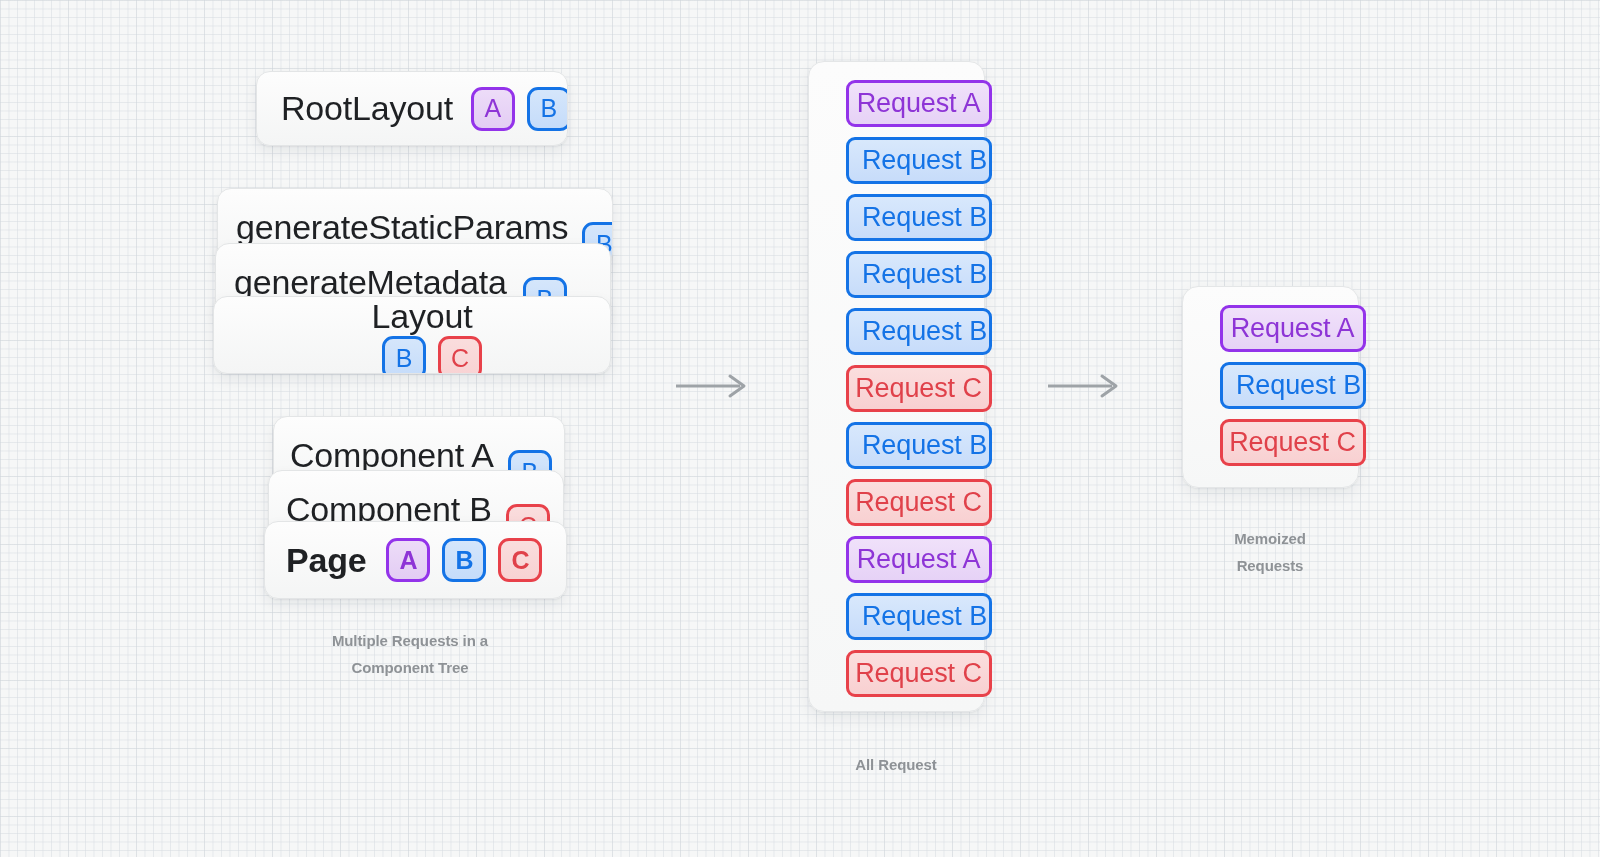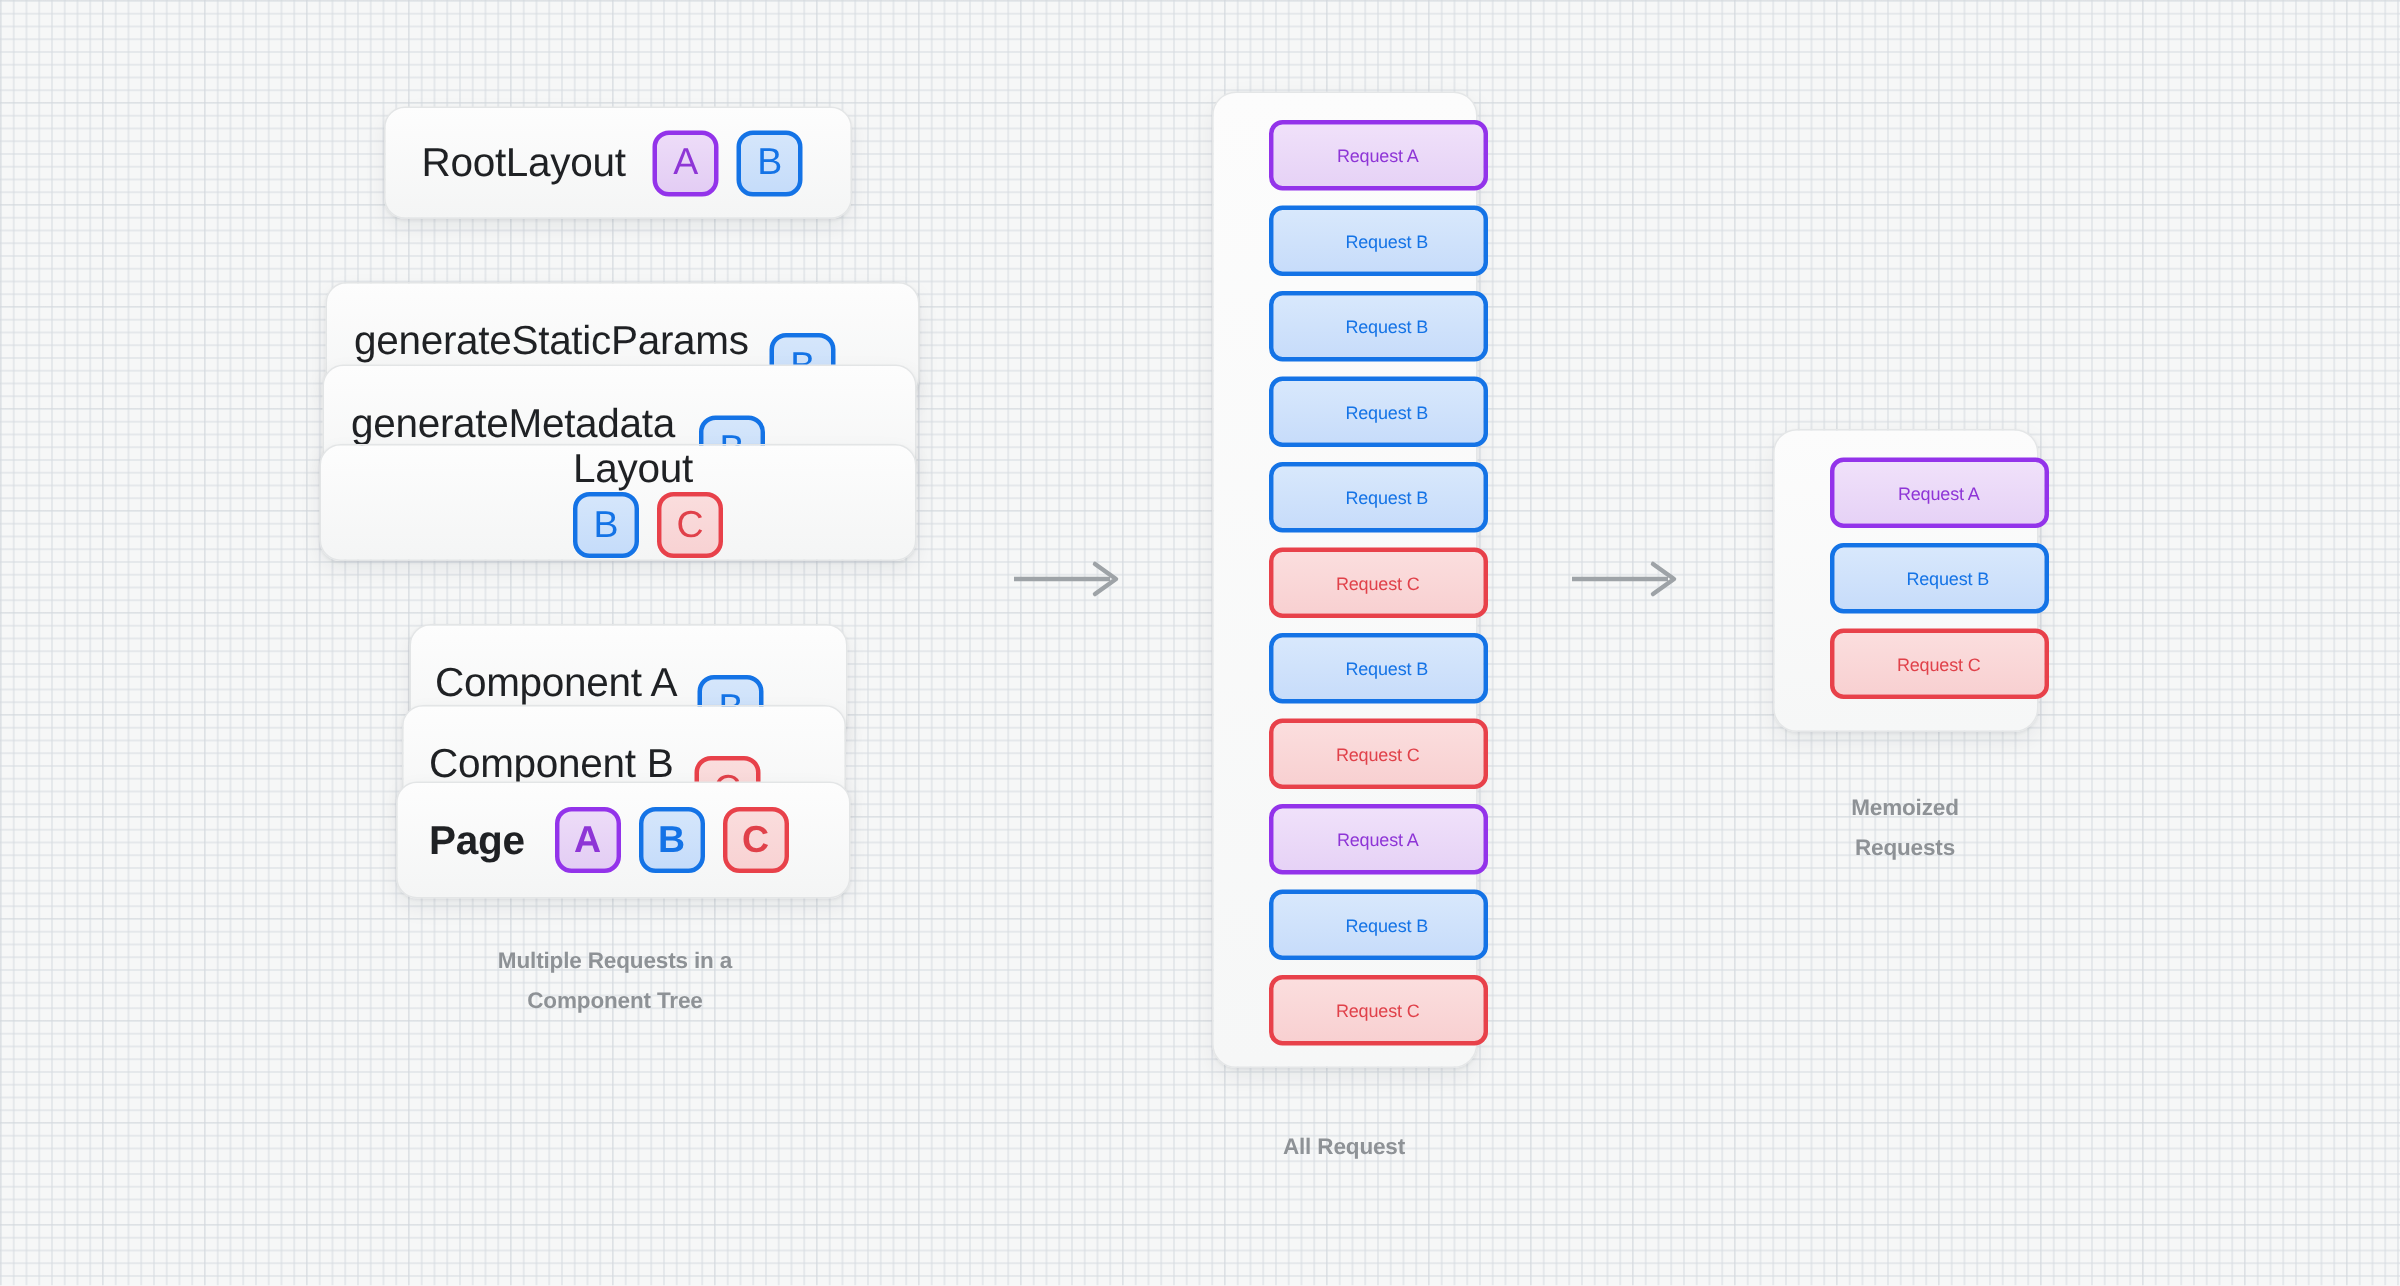--- a/index.html
+++ b/index.html
@@ -32,21 +32,21 @@
     box-sizing: border-box;
     background: linear-gradient(180deg, #fdfdfd 0%, #f4f5f5 100%);
     border: 1px solid #e3e5e6;
     border-radius: 14px;
     box-shadow: 0 1px 2px rgba(16,24,40,0.06), 0 6px 14px rgba(16,24,40,0.07);
     display: flex;
     align-items: center;
     overflow: hidden;
   }
   .card-label {
-    font-size: 27px;
+    font-size: 34px;
     color: #1f2124;
     letter-spacing: -0.2px;
     white-space: nowrap;
   }
   .badges {
     display: flex;
     align-items: center;
     gap: 12px;
     margin-left: 18px;
   }
@@ -74,21 +74,21 @@
   .pill {
     box-sizing: border-box;
     width: 146px;
     height: 47px;
     border-radius: 9px;
     border-width: 3px;
     border-style: solid;
     display: flex;
     align-items: center;
     justify-content: center;
-    font-size: 12px;
+    font-size: 27px;
     letter-spacing: -0.1px;
     white-space: nowrap;
     margin-left: 44px;
   }
   .pill.a { border-color: #9333ea; background: linear-gradient(180deg,#f0e1fa 0%, #e6d2f6 100%); color: #8e35d6; }
   .pill.b { border-color: #1473e6; background: linear-gradient(180deg,#d8e8fc 0%, #c7dcfa 100%); color: #1473e6; padding-left: 12px; }
   .pill.c { border-color: #e8414a; background: linear-gradient(180deg,#fbdede 0%, #f8d0d1 100%); color: #e0414a; }
 
   
   .panel {

